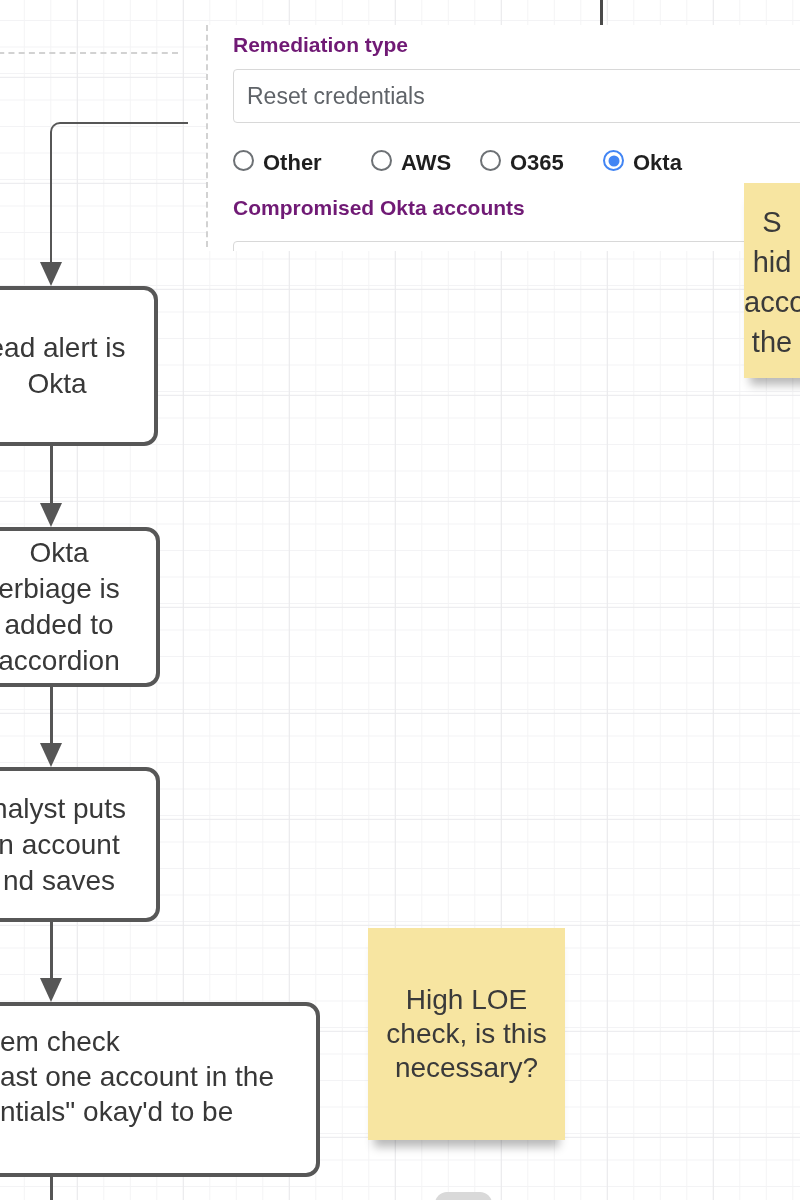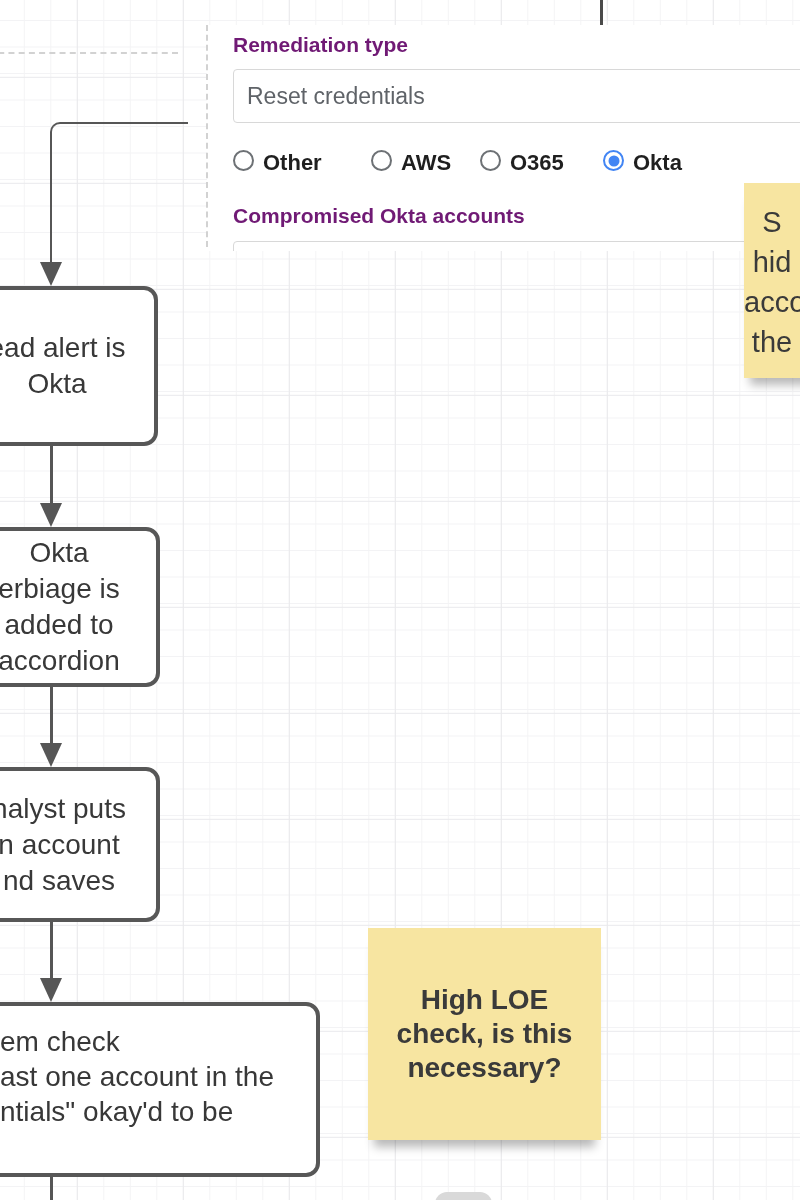--- a/index.html
+++ b/index.html
@@ -46,21 +46,21 @@
   
   .fc-box { background:#fff; border:4px solid #575757; border-radius:14px;
             display:flex; align-items:center; justify-content:center; }
   .box-text { font-size:28px; line-height:36px; color:#383838; text-align:center; white-space:pre-line; }
   #box4 { align-items:flex-start; justify-content:flex-start; }
   #box4 .box-text { text-align:left; line-height:35px; padding:18px 0 0 118px; }
 
   
   .sticky { background:#f7e5a1; box-shadow:0 13px 9px -6px rgba(0,0,0,0.28); }
   .note-text { color:#3a3a3a; white-space:pre-line; }
-  #note1 { left:368px; top:928px; width:233px; height:212px; display:flex; align-items:center; justify-content:center;font-weight:bold; }
+  #note1 { left:368px; top:928px; width:197px; height:212px; display:flex; align-items:center; justify-content:center; }
   #note1 .note-text { font-size:28px; line-height:34px; text-align:center; }
   #note2 { left:744px; top:183px; width:212px; height:195px; }
   #note2 .note-text { position:absolute; left:0; top:19px; width:56px; font-size:29px; line-height:40px; text-align:center; }
 
   .gray-pill { left:435px; top:1192px; width:57px; height:20px; background:#d9d9d9; border-radius:12px 12px 0 0; }
 </style>
 </head>
 <body>
 
 <div id="stage">
@@ -85,21 +85,21 @@
     </div>
     <div class="radio-item" style="left:273px;">
       <span class="radio-circle"></span>
       <span class="radio-label">O365</span>
     </div>
     <div class="radio-item selected" style="left:396px;">
       <span class="radio-circle"></span>
       <span class="radio-label">Okta</span>
     </div>
 
-    <div class="form-label" style="top:180px;">Compromised Okta accounts</div>
+    <div class="form-label" style="top:172px;">Compromised Okta accounts</div>
     <div class="form-input" style="top:216px; height:50px;">
       <div class="input-text"></div>
     </div>
   </div>
 
   <div class="abs dash-v"></div>
 
   <div class="abs conn-L"></div>
   <div class="abs arrow-down" style="top:262px;"></div>
 

